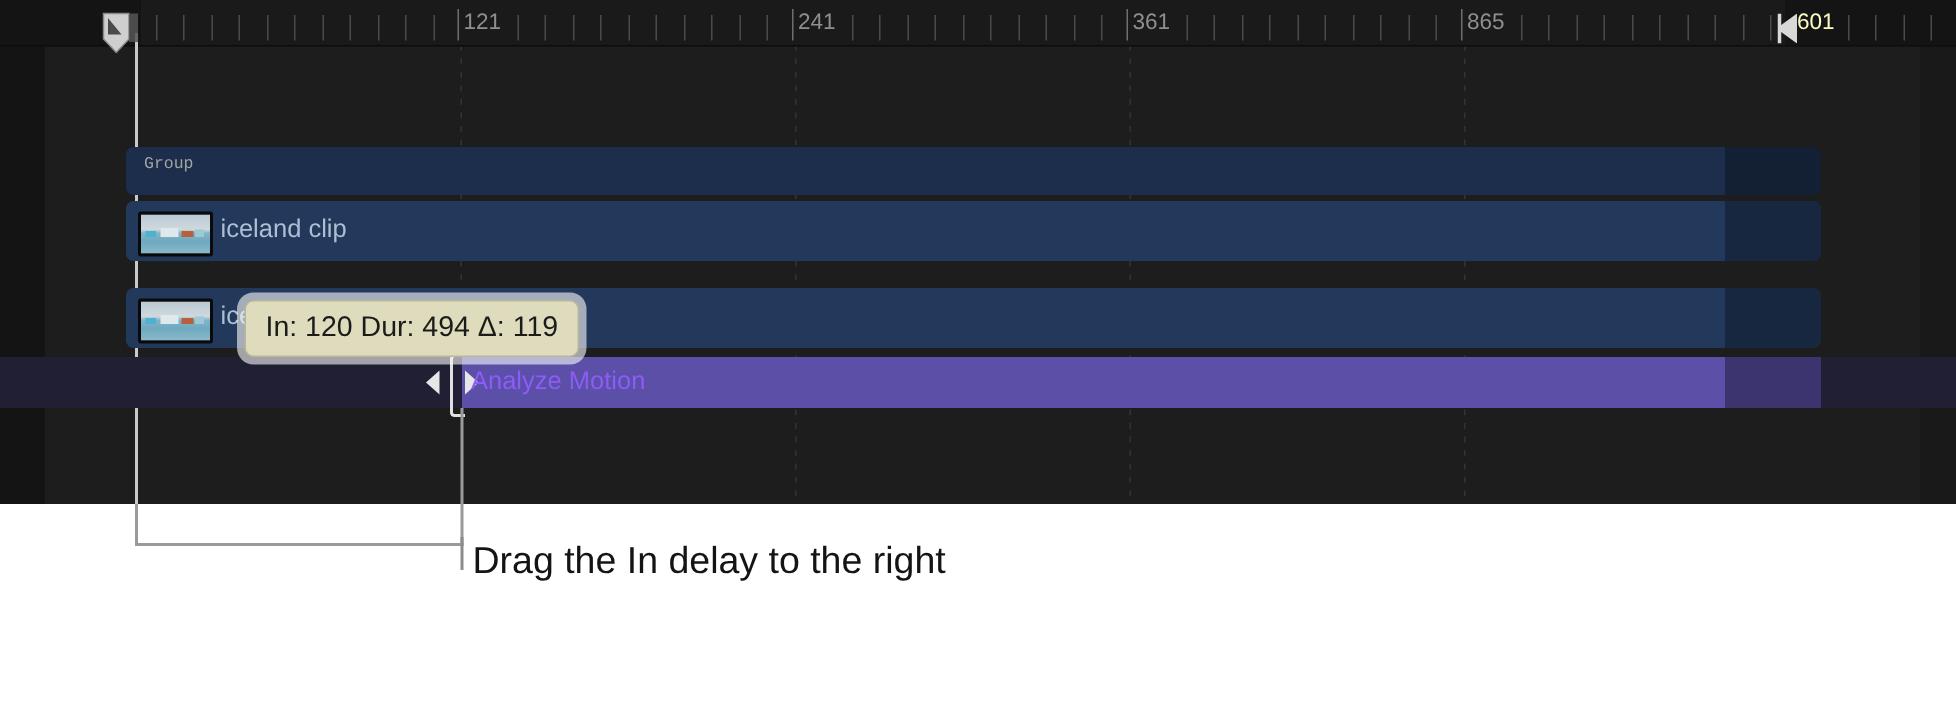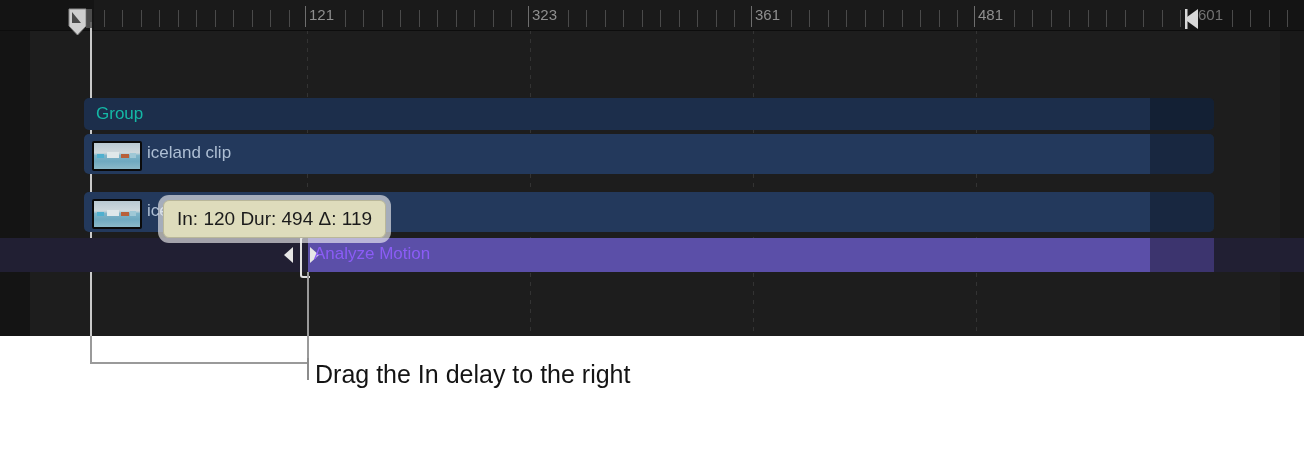--- a/index.html
+++ b/index.html
@@ -27,21 +27,21 @@
     background-image:linear-gradient(to bottom,#3a3a3a 0,#3a3a3a 4px,transparent 4px,transparent 9px);
     background-size:1px 9px;opacity:.75;}
 
   
   .playhead-line{position:absolute;left:90px;top:22px;width:2px;height:314px;background:#c9c9c9;}
   .playhead-head{position:absolute;left:68px;top:8px;width:26px;height:28px;}
 
   
   .row{position:absolute;border-radius:5px;}
   .row-group{left:84px;top:98px;width:1130px;height:32px;background:#1c2e4b;}
-  .row-group .lbl{position:absolute;left:12px;top:6px;font-size:17px;color:#14b8a6;}
+  .row-group .lbl{position:absolute;left:12px;top:6px;font-size:11px;color:#a3a3a3;font-family:Liberation Mono, monospace;}
   .row-clip{left:84px;top:134px;width:1130px;height:40px;background:#23395c;}
   .row-clip2{left:84px;top:192px;width:1130px;height:40px;background:#23395c;}
   .row-clip .lbl,.row-clip2 .lbl{position:absolute;left:63px;top:9px;font-size:17px;color:#aebfd4;}
   .row-dim-right{position:absolute;top:0;right:0;width:64px;height:100%;background:rgba(0,0,0,.30);border-radius:0 5px 5px 0;}
 
   .thumb{position:absolute;left:8px;top:7px;width:46px;height:26px;border:2px solid #0a0a0a;border-radius:2px;
     background:linear-gradient(to bottom,#b9c9d2 0%,#cfd9dd 38%,#7fb5c9 48%,#6fa9c0 70%,#8bb9c9 100%);
     overflow:hidden;}
   .thumb i{position:absolute;display:block;}
   .t1{left:3px;top:11px;width:7px;height:4px;background:#4fb0cf;}
@@ -149,24 +149,24 @@
       <div class="tick" style="left:1125px"></div>
         <div class="tick" style="left:1143px"></div>
       <div class="tick" style="left:1162px"></div>
         <div class="tick" style="left:1180px"></div>
       <div class="tick" style="left:1232px"></div>
         <div class="tick" style="left:1250px"></div>
       <div class="tick" style="left:1269px"></div>
         <div class="tick" style="left:1287px"></div>
 
       <div class="tick-label" style="left:309px">121</div>
-      <div class="tick-label" style="left:532px">323</div>
+      <div class="tick-label" style="left:532px">241</div>
       <div class="tick-label" style="left:755px">361</div>
-      <div class="tick-label" style="left:978px">481</div>
-      <div class="tick-label" style="left:1198px;color:#737373">601</div>
+      <div class="tick-label" style="left:978px">865</div>
+      <div class="tick-label" style="left:1198px;color:#fef9c3">601</div>
 
       <svg style="position:absolute;left:1185px;top:9px" width="14" height="20">
         <path d="M13 0 L13 20 L2 12 L2 8 Z" fill="#d8d8d8"></path>
         <rect x="0" y="0" width="2.5" height="20" fill="#d8d8d8"></rect>
       </svg>
     </div>
 
     <div class="playhead-line"></div>
     <svg class="playhead-head" viewBox="0 0 26 28">
       <path d="M1 1 L18 1 L18 18 L9.5 27 L1 18 Z" fill="#cfcfcf" stroke="#8a8a8a" stroke-width="1"></path>

